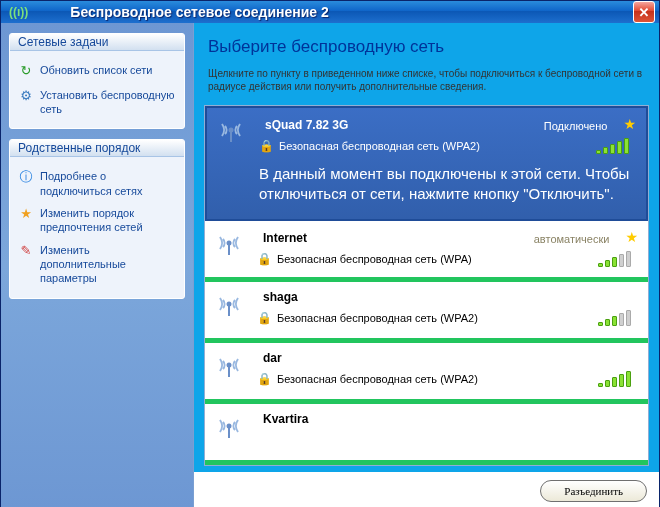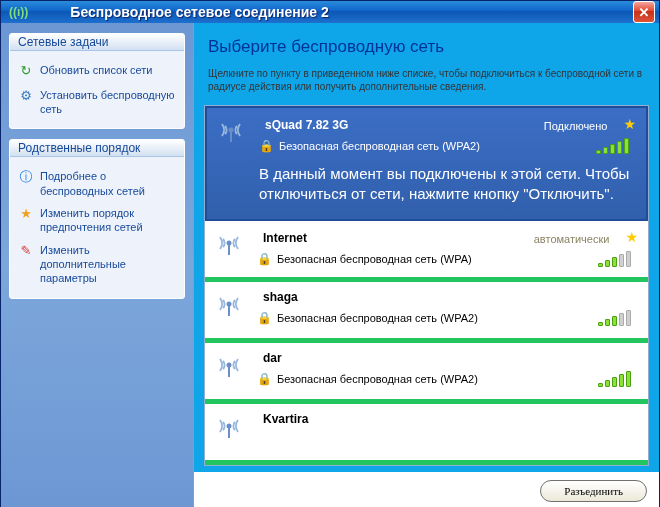--- a/index.html
+++ b/index.html
@@ -155,21 +155,21 @@
               <span>Установить беспроводную сеть</span>
             </div>
           </div>
       </div>
 
       <div class="panel">
         <div class="panel-header">Родственные порядок</div>
         <div class="panel-body" id="related-body">
             <div class="task-link">
               <span class="task-icon" style="color: rgb(38, 129, 224);">ⓘ</span>
-              <span>Подробнее о беспроводных сетей</span>
+              <span>Подробнее о подключиться сетях</span>
             </div>
             <div class="task-link">
               <span class="task-icon" style="color: rgb(240, 160, 32);">★</span>
               <span>Изменить порядок предпочтения сетей</span>
             </div>
             <div class="task-link">
               <span class="task-icon" style="color: rgb(208, 64, 64);">✎</span>
               <span>Изменить дополнительные параметры</span>
             </div>
           </div>

